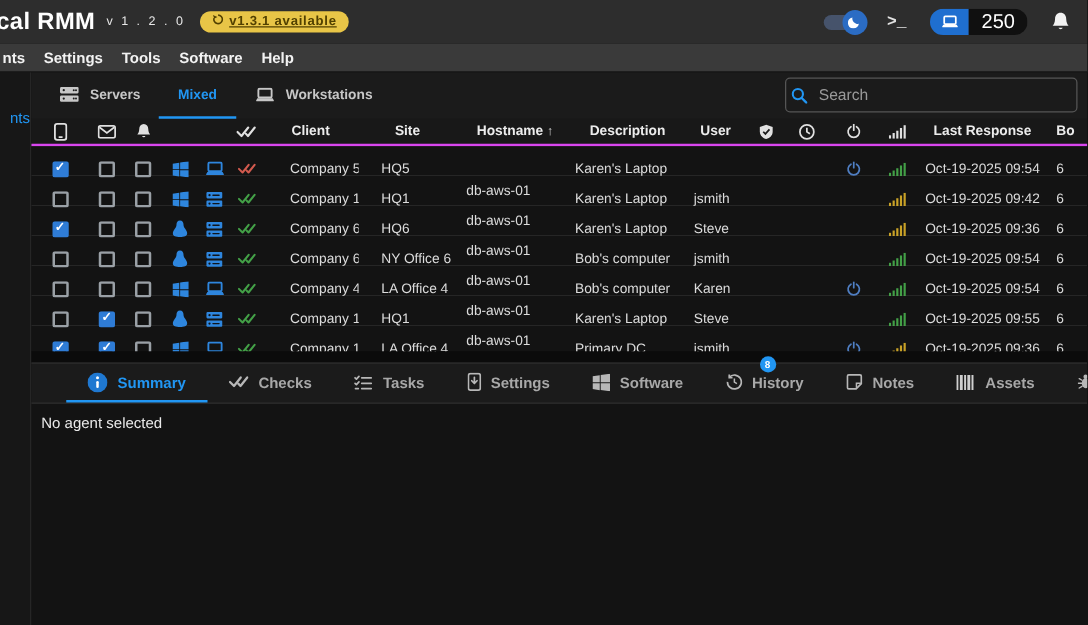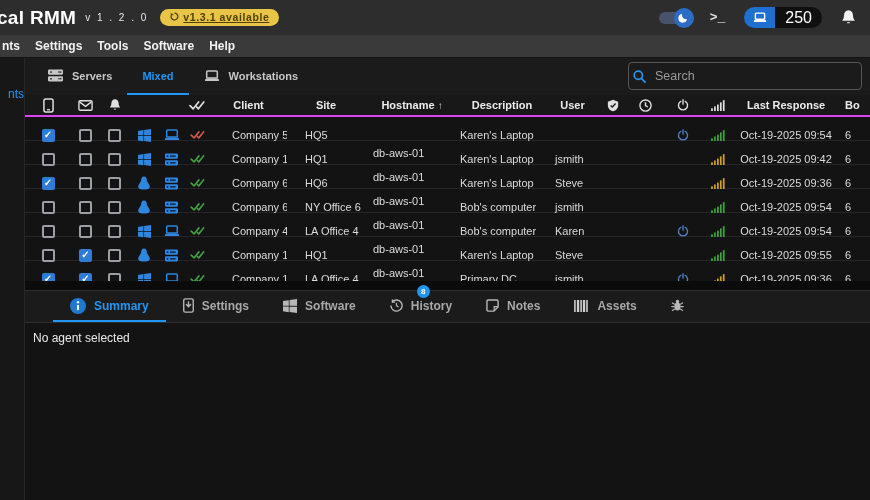--- a/index.html
+++ b/index.html
@@ -638,20 +638,42 @@
             <svg viewBox="0 0 16 16" width="16" height="16">
               <circle cx="8" cy="8" r="8" fill="#1f78d1"></circle>
               <rect x="7" y="6.7" width="2" height="5.6" rx="1" fill="#fff"></rect>
               <circle cx="8" cy="4.2" r="1.2" fill="#fff"></circle>
             </svg>
           </span>
           <span>Summary</span>
         </div>
         <div class="btab">
           <span class="bic">
+            <svg viewBox="0 0 16 11" width="16" height="11">
+              <path d="M1 5.6 4.2 8.8 9.6 2" fill="none" stroke="#b8b8b8" stroke-width="1.8" stroke-linecap="round" stroke-linejoin="round"></path>
+              <path d="M7.6 6.9 9.4 8.8 14.8 2" fill="none" stroke="#b8b8b8" stroke-width="1.8" stroke-linecap="round" stroke-linejoin="round"></path>
+            </svg>
+          </span>
+          <span>Checks</span>
+        </div>
+        <div class="btab">
+          <span class="bic">
+            <svg viewBox="0 0 16 13" width="15" height="12" stroke="#b8b8b8" fill="none" stroke-width="1.5" stroke-linecap="round" stroke-linejoin="round">
+              <path d="M1 2.4 2.2 3.6 4.4 1.2"></path>
+              <line x1="6.8" y1="2.4" x2="15" y2="2.4"></line>
+              <path d="M1 7.2 2.2 8.4 4.4 6"></path>
+              <line x1="6.8" y1="7.2" x2="15" y2="7.2"></line>
+              <line x1="1.4" y1="11.8" x2="3.8" y2="11.8"></line>
+              <line x1="6.8" y1="11.8" x2="15" y2="11.8"></line>
+            </svg>
+          </span>
+          <span>Tasks</span>
+        </div>
+        <div class="btab">
+          <span class="bic">
             <svg viewBox="0 0 12 16" width="11" height="15">
               <rect x="0.8" y="0.8" width="10.4" height="14.4" rx="1.8" fill="none" stroke="#b8b8b8" stroke-width="1.5"></rect>
               <path d="M6 4v5M3.7 7 6 9.4 8.3 7" fill="none" stroke="#b8b8b8" stroke-width="1.5" stroke-linecap="round" stroke-linejoin="round"></path>
             </svg>
           </span>
           <span>Settings</span>
         </div>
         <div class="btab">
           <span class="bic">
             <svg viewBox="0 0 13 13" width="14" height="14" fill="#b8b8b8">

